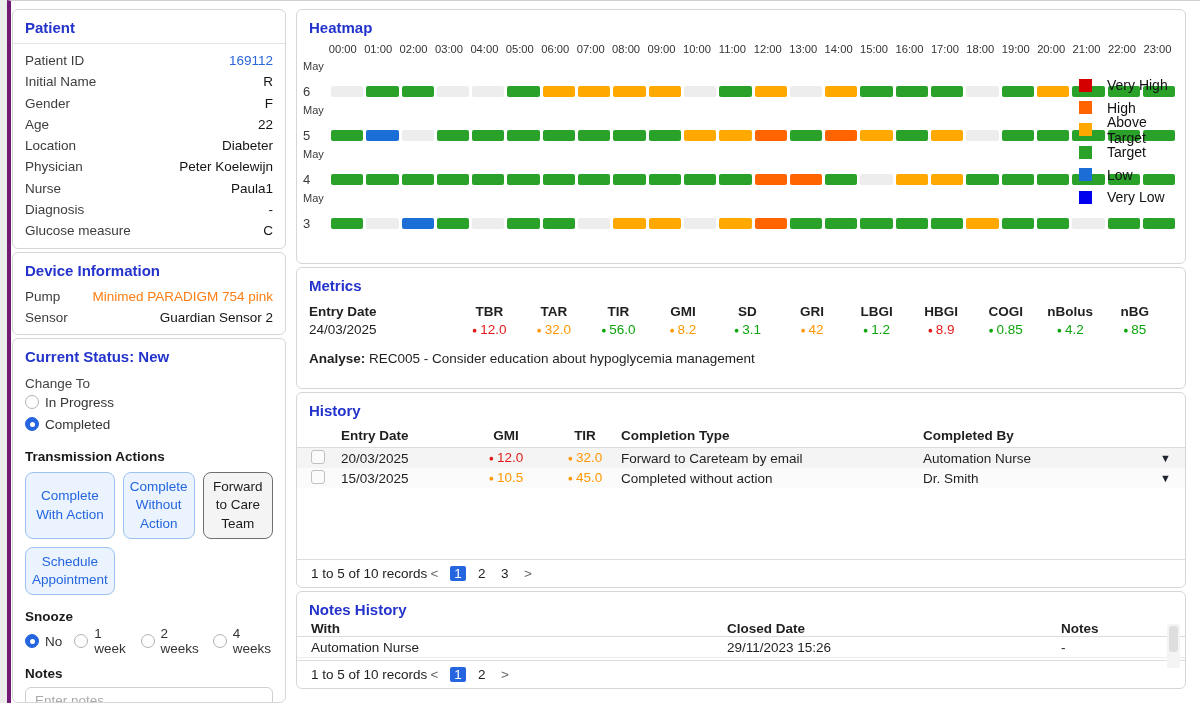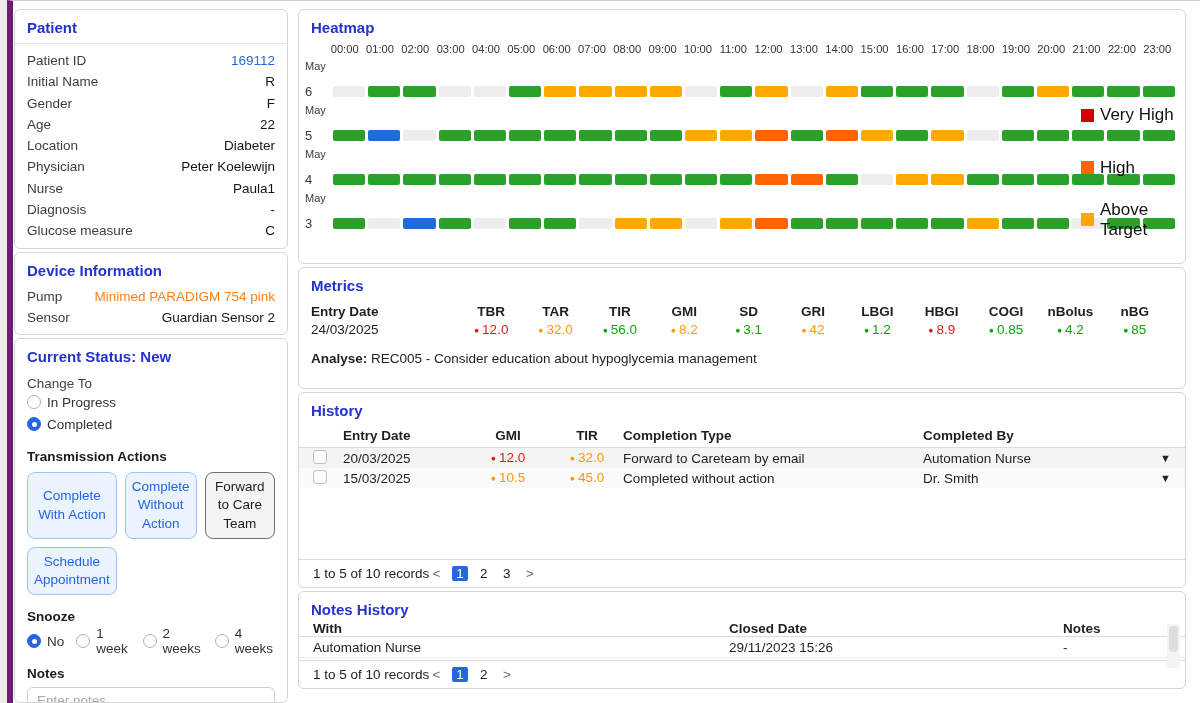--- a/index.html
+++ b/index.html
@@ -1,18 +1,18 @@
 <!DOCTYPE html>
 <html><head>
 <meta charset="utf-8">
 <style>
   * { margin:0; padding:0; box-sizing:border-box; }
   body { background:#ececec; font-family:"Liberation Sans", sans-serif; }
   .page { margin-left:7px; width:1193px; height:703px; background:#fff;
-          border-top:1px solid #cfcfcf; border-left:6px solid #701a75; overflow:hidden; }
+          border-top:1px solid #cfcfcf; border-left:4px solid #701a75; overflow:hidden; }
   .cols { display:flex; gap:10px; padding:8px 14px 0 1px; height:100%; }
   .left-col { width:274px; display:flex; flex-direction:column; gap:3px; flex-shrink:0; }
   .right-col { flex:1; display:flex; flex-direction:column; gap:3px; min-width:0; }
   .panel { background:#fff; border:1px solid #d6d6d6; border-radius:6px; overflow:hidden; position:relative; }
   .panel-title { color:#2333cb; font-weight:bold; font-size:15px; padding:9px 12px 5px 12px; }
 
   
   .divider { border-bottom:1px solid #e4e4e4; margin:2px 0 4px 0; }
   .field-rows { padding:2px 12px 6px 12px; }
   .field-row { display:flex; justify-content:space-between; font-size:13.5px; line-height:21.3px; }
@@ -45,21 +45,21 @@
   .hm-body { padding:2px 10px 0 6px; position:relative; }
   .hm-times { display:flex; margin-left:22px; }
   .hm-time { flex:1; font-size:11.2px; color:#333; text-align:center; white-space:nowrap; overflow:visible; }
   .hm-row { margin-top:5px; }
   .hm-month { font-size:11px; color:#3a3a3a; height:17px; }
   .hm-bar-line { display:flex; align-items:center; height:16px; margin-top:6px; }
   .hm-day { width:28px; font-size:13px; color:#3a3a3a; flex-shrink:0; }
   .hm-cells { flex:1; display:flex; gap:3px; }
   .hm-cell { flex:1; height:11px; border-radius:2px; }
   .hm-legend { position:absolute; top:33px; left:782px; }
-  .legend-item { display:flex; align-items:center; gap:6px; height:22.4px; font-size:17px; color:#111;margin-top:30px; }
+  .legend-item { display:flex; align-items:center; gap:15px; height:22.4px; font-size:14px; color:#111; }
   .legend-swatch { width:13px; height:13px; flex-shrink:0; }
 
   
   .metrics-panel { height:122px; }
   .metrics-grid { display:flex; padding:4px 18px 0 12px; }
   .m-col { flex:1; text-align:center; }
   .m-col.entry { flex:0 0 148px; text-align:left; }
   .m-h { font-size:13.5px; font-weight:bold; color:#1f1f1f; line-height:18px; }
   .m-v { font-size:13.5px; line-height:17px; white-space:nowrap; }
   .dot { font-size:8.5px; vertical-align:1.5px; margin-right:3px; }

